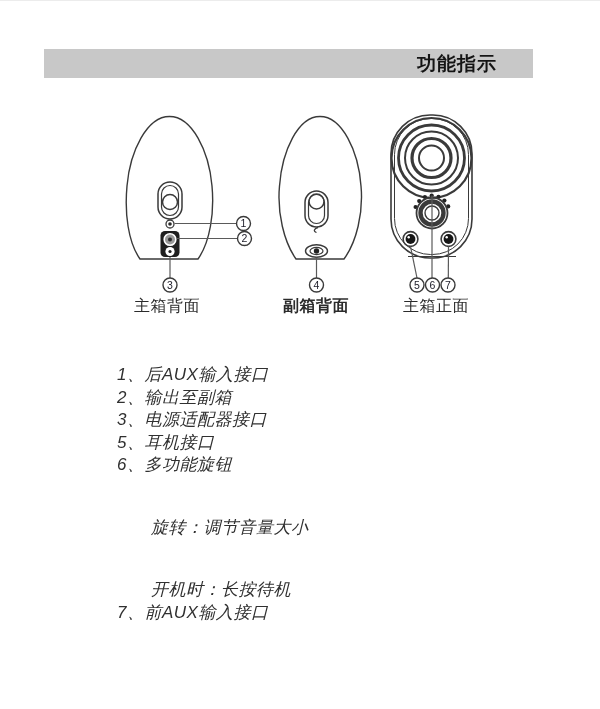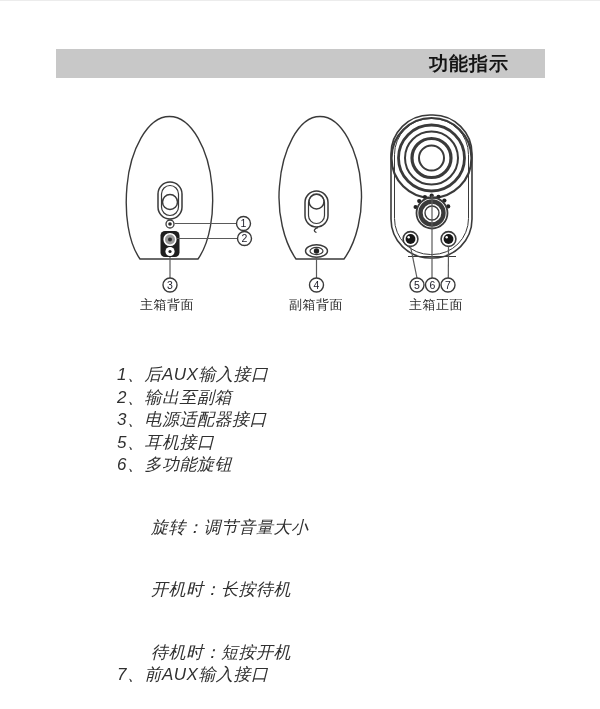--- a/index.html
+++ b/index.html
@@ -7,21 +7,21 @@
     width:600px;height:709px;
     background:#ffffff;
     font-family:"Liberation Sans","DejaVu Sans",sans-serif;
     color:#2d2d2d;
     position:relative;
     overflow:hidden;
     border-top:1px solid #ececec;
   }
   .header-bar{
     position:absolute;
-    left:56px;top:48px;
+    left:44px;top:48px;
     width:489px;height:29px;
     background:#c8c8c8;
     box-sizing:border-box;
     text-align:right;
     padding-right:36px;
     line-height:29px;
     font-size:19px;
     font-weight:bold;
     color:#141414;
     letter-spacing:1px;
@@ -37,26 +37,26 @@
   .diagram-svg text{
     font-family:"Liberation Sans","DejaVu Sans",sans-serif;
     font-size:10.5px;
     fill:#1c1c28;
   }
   .caption{
     position:absolute;
     top:295px;
     width:140px;
     text-align:center;
-    font-size:13px;
+    font-size:16px;
     color:#2b2b2b;
     letter-spacing:0.5px;
   }
   .caption.c1{left:97px;}
-  .caption.c2{left:246px;}
+  .caption.c2{left:246px;font-weight:bold;}
   .caption.c3{left:366px;}
   .function-list{
     position:absolute;
     left:117px;top:363px;
     font-size:17px;
     line-height:22.5px;
     color:#303030;
     letter-spacing:0.5px;
   }
   .function-list .line{white-space:pre;font-style:italic;}
@@ -156,15 +156,14 @@
 <div class="caption c3">主箱正面</div>
 
 <div class="function-list">
   <div class="line">1、后AUX输入接口</div>
   <div class="line">2、输出至副箱</div>
   <div class="line">3、电源适配器接口</div>
   <div class="line">5、耳机接口</div>
   <div class="line">6、多功能旋钮</div>
   <div class="line indent">旋转：调节音量大小</div>
   <div class="line indent">开机时：长按待机</div>
-  <div class="line indent">待机时：短按开机</div>
   <div class="line">7、前AUX输入接口</div>
 </div>
 
 </body></html>

